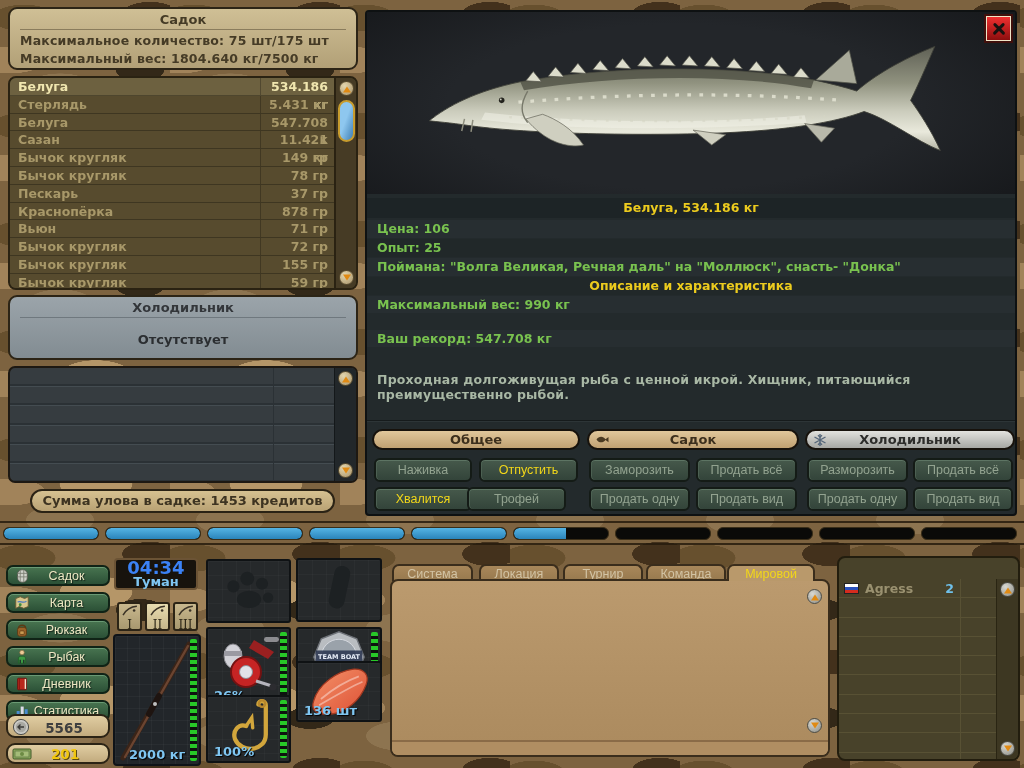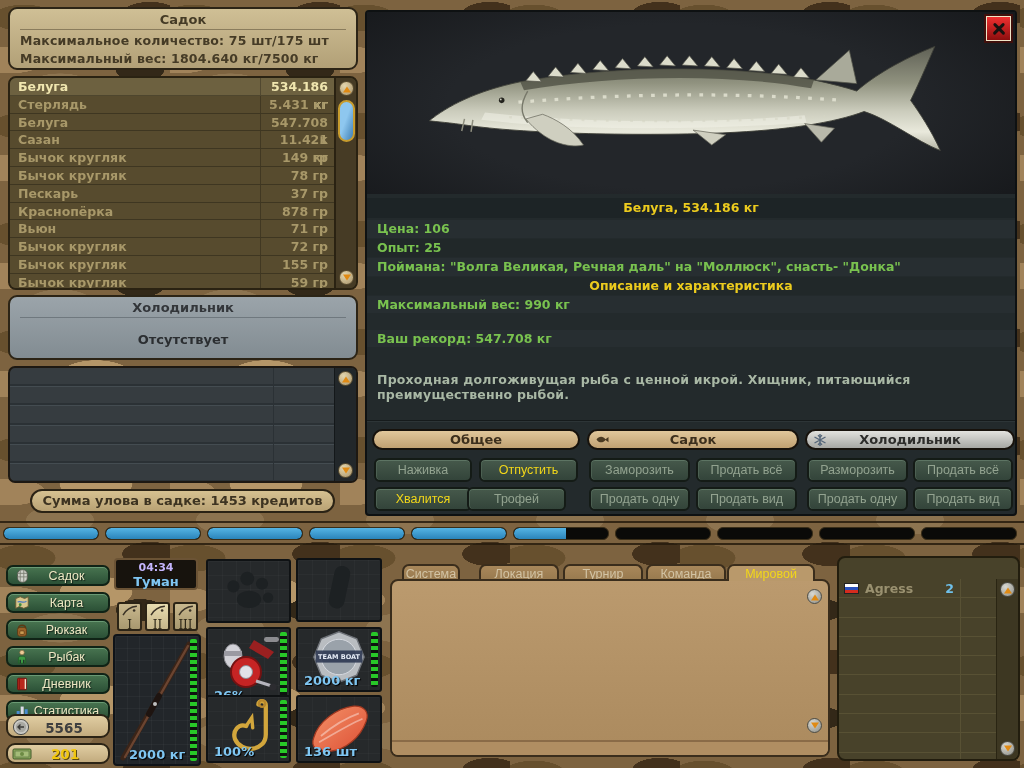--- a/index.html
+++ b/index.html
@@ -101,21 +101,21 @@
 
   .cnt-pill{position:absolute;left:6px;width:104px;border:2px solid #2b2315;border-radius:9px;
      background:linear-gradient(#e0cda2,#c2ab7e);display:flex;align-items:flex-end}
   .cnt-pill .ico{margin-left:4px}
   .cnt-pill .val{flex:1;text-align:center;font-size:13.5px;padding-right:10px}
   #credits-pill{top:714px;height:24px;color:#3f3f3f}
   #money-pill{top:743px;height:21px}
   #money-pill .val{color:#f2c70e;text-shadow:1px 1px 0 #5c4a10}
 
   #clock-panel{left:114px;top:558px;width:84px;height:32px;background:#17130d;border:2px solid #6b5335;border-radius:4px;text-align:center}
-  #clock-time{color:#c4b5fd;font-size:11px;line-height:15px}
+  #clock-time{color:#3b82f6;font-size:18px;line-height:15px}
   #clock-weather{color:#7fc6f2;font-size:13px;line-height:14px}
 
   .rod-tab{position:absolute;top:602px;width:25px;height:29px;background:linear-gradient(#c9b88e,#a8986f);border:2px solid #2c2416;border-radius:3px;text-align:center;color:#2e2818;cursor:pointer}
   .rod-tab.active{background:linear-gradient(#e8dcb0,#c6b68a)}
   .rod-tab .rn{font-size:12px;line-height:13px;font-family:"DejaVu Serif",serif}
   #rod-panel{left:113px;top:634px;width:88px;height:132px;background:#22262a;border:2px solid #0f1318;border-radius:4px;overflow:hidden;
      background-image:linear-gradient(rgba(255,255,255,.03) 1px,transparent 1px),linear-gradient(90deg,rgba(255,255,255,.03) 1px,transparent 1px);
      background-size:12px 12px}
   .gdots{position:absolute;right:2px;top:3px;bottom:3px;width:7px;background:repeating-linear-gradient(#28c828 0 4px,#0d130e 4px 7px);border-radius:2px}
   .slot-label{position:absolute;left:6px;bottom:2px;color:#7fc6f2;font-size:13px;text-shadow:1px 1px 1px #000}
@@ -500,35 +500,35 @@
   <div class="slot" style="left:206px;top:695px;width:85px;height:68px">
     <svg width="56" height="58" viewBox="0 0 60 62">
       <path d="M40,8 C40,3 48,3 48,9 L48,40 C48,58 22,61 15,45 C12,36 19,28 27,31" stroke="#d2a63c" stroke-width="4.6" fill="none" stroke-linecap="round"></path>
       <path d="M27,31 L33,22 L34,33" stroke="#d2a63c" stroke-width="3.6" fill="none" stroke-linecap="round"></path>
       <circle cx="44" cy="7" r="3.4" fill="none" stroke="#b8882c" stroke-width="2.4"></circle>
     </svg>
     <div class="gdots"></div>
     <div class="slot-label">100%</div>
   </div>
 
-  <div class="slot" style="left:296px;top:695px;width:86px;height:68px">
+  <div class="slot" style="left:296px;top:661px;width:86px;height:61px">
     <svg width="66" height="56" viewBox="0 0 72 62">
       <defs>
           <linearGradient id="filG" x1="0" y1="0" x2="1" y2="1">
             <stop offset="0" stop-color="#f4936a"></stop>
             <stop offset="1" stop-color="#dd4f34"></stop>
           </linearGradient>
         </defs>
       <path d="M8,44 C13,26 34,11 52,9 C64,8 70,16 66,26 C60,43 44,57 26,59 C12,60 4,55 8,44 Z" fill="url(#filG)" stroke="#a03820" stroke-width="1.4"></path>
       <path d="M16,42 C28,32 44,22 58,17 M14,49 C28,41 46,30 62,23" stroke="rgba(255,255,255,0.4)" stroke-width="2" fill="none"></path>
     </svg>
     <div class="slot-label">136 шт</div>
   </div>
 
-  <button class="chat-tab" style="left:402px;width:58px"><span>Система</span></button>
+  <button class="chat-tab" style="left:392px;width:81px"><span>Система</span></button>
   <button class="chat-tab" style="left:479px;width:80px"><span>Локация</span></button>
   <button class="chat-tab" style="left:563px;width:80px"><span>Турнир</span></button>
   <button class="chat-tab" style="left:646px;width:80px"><span>Команда</span></button>
   <button class="chat-tab active" style="left:727px;width:88px;z-index:3"><span>Мировой</span></button>
 
   <section class="abs" id="chat-panel">
     <div class="round-arrow" style="right:6px;top:8px">
         <div class="tri"></div>
       </div>
     <div class="round-arrow" style="right:6px;bottom:22px">

